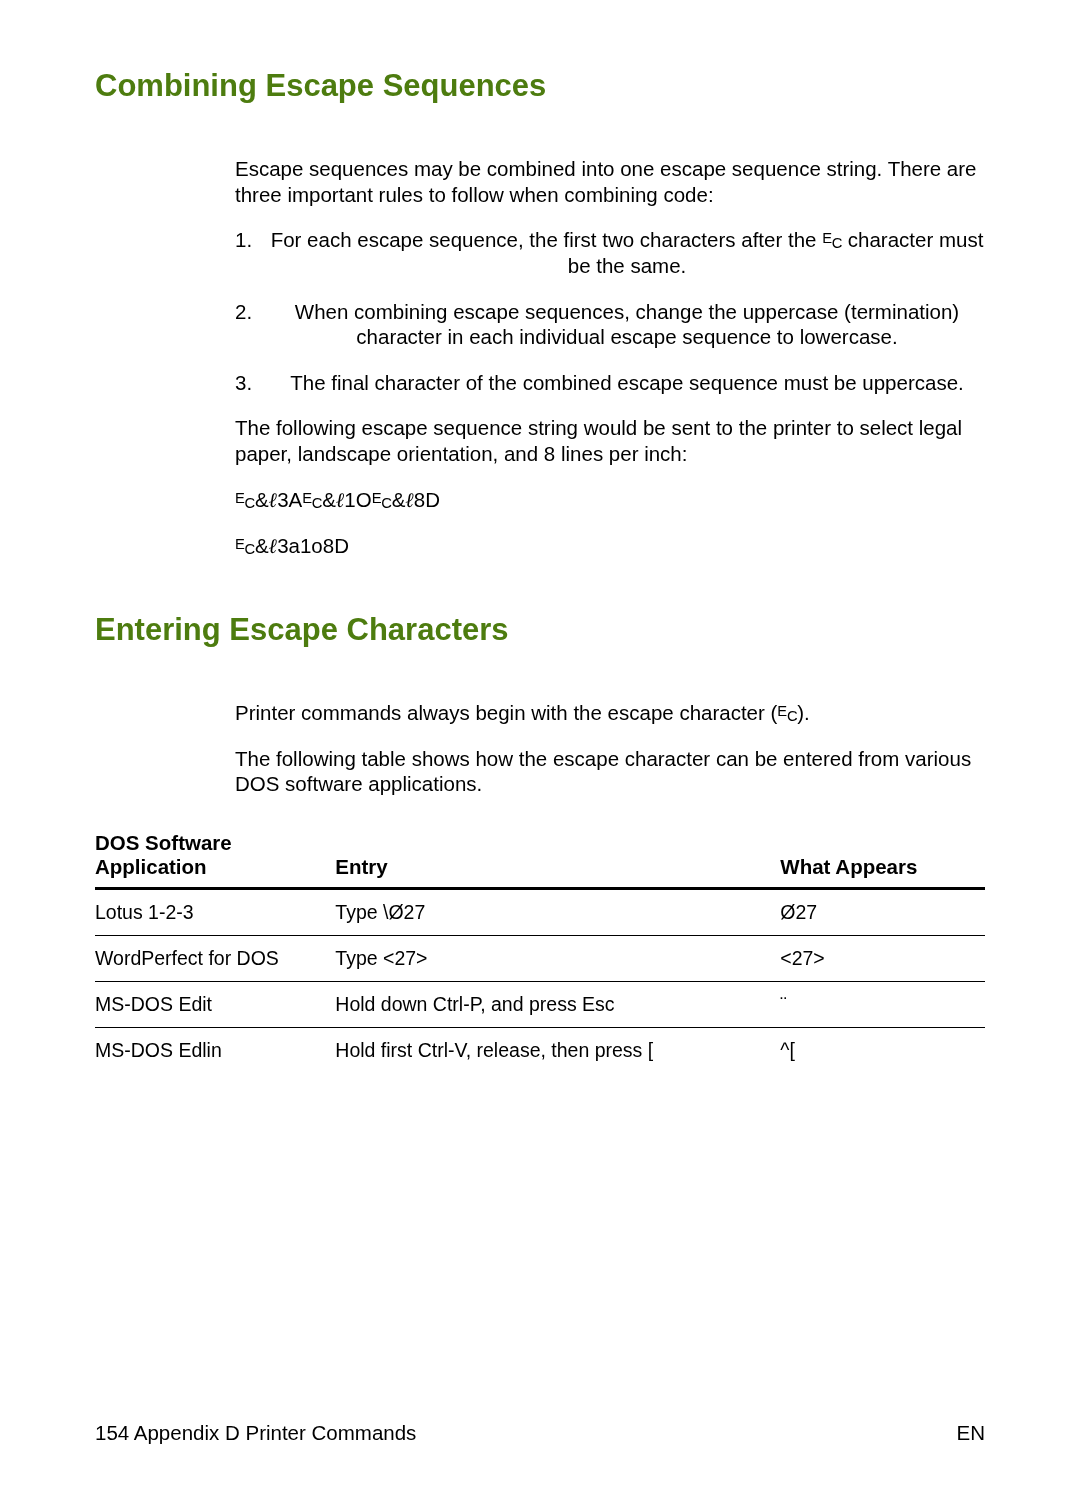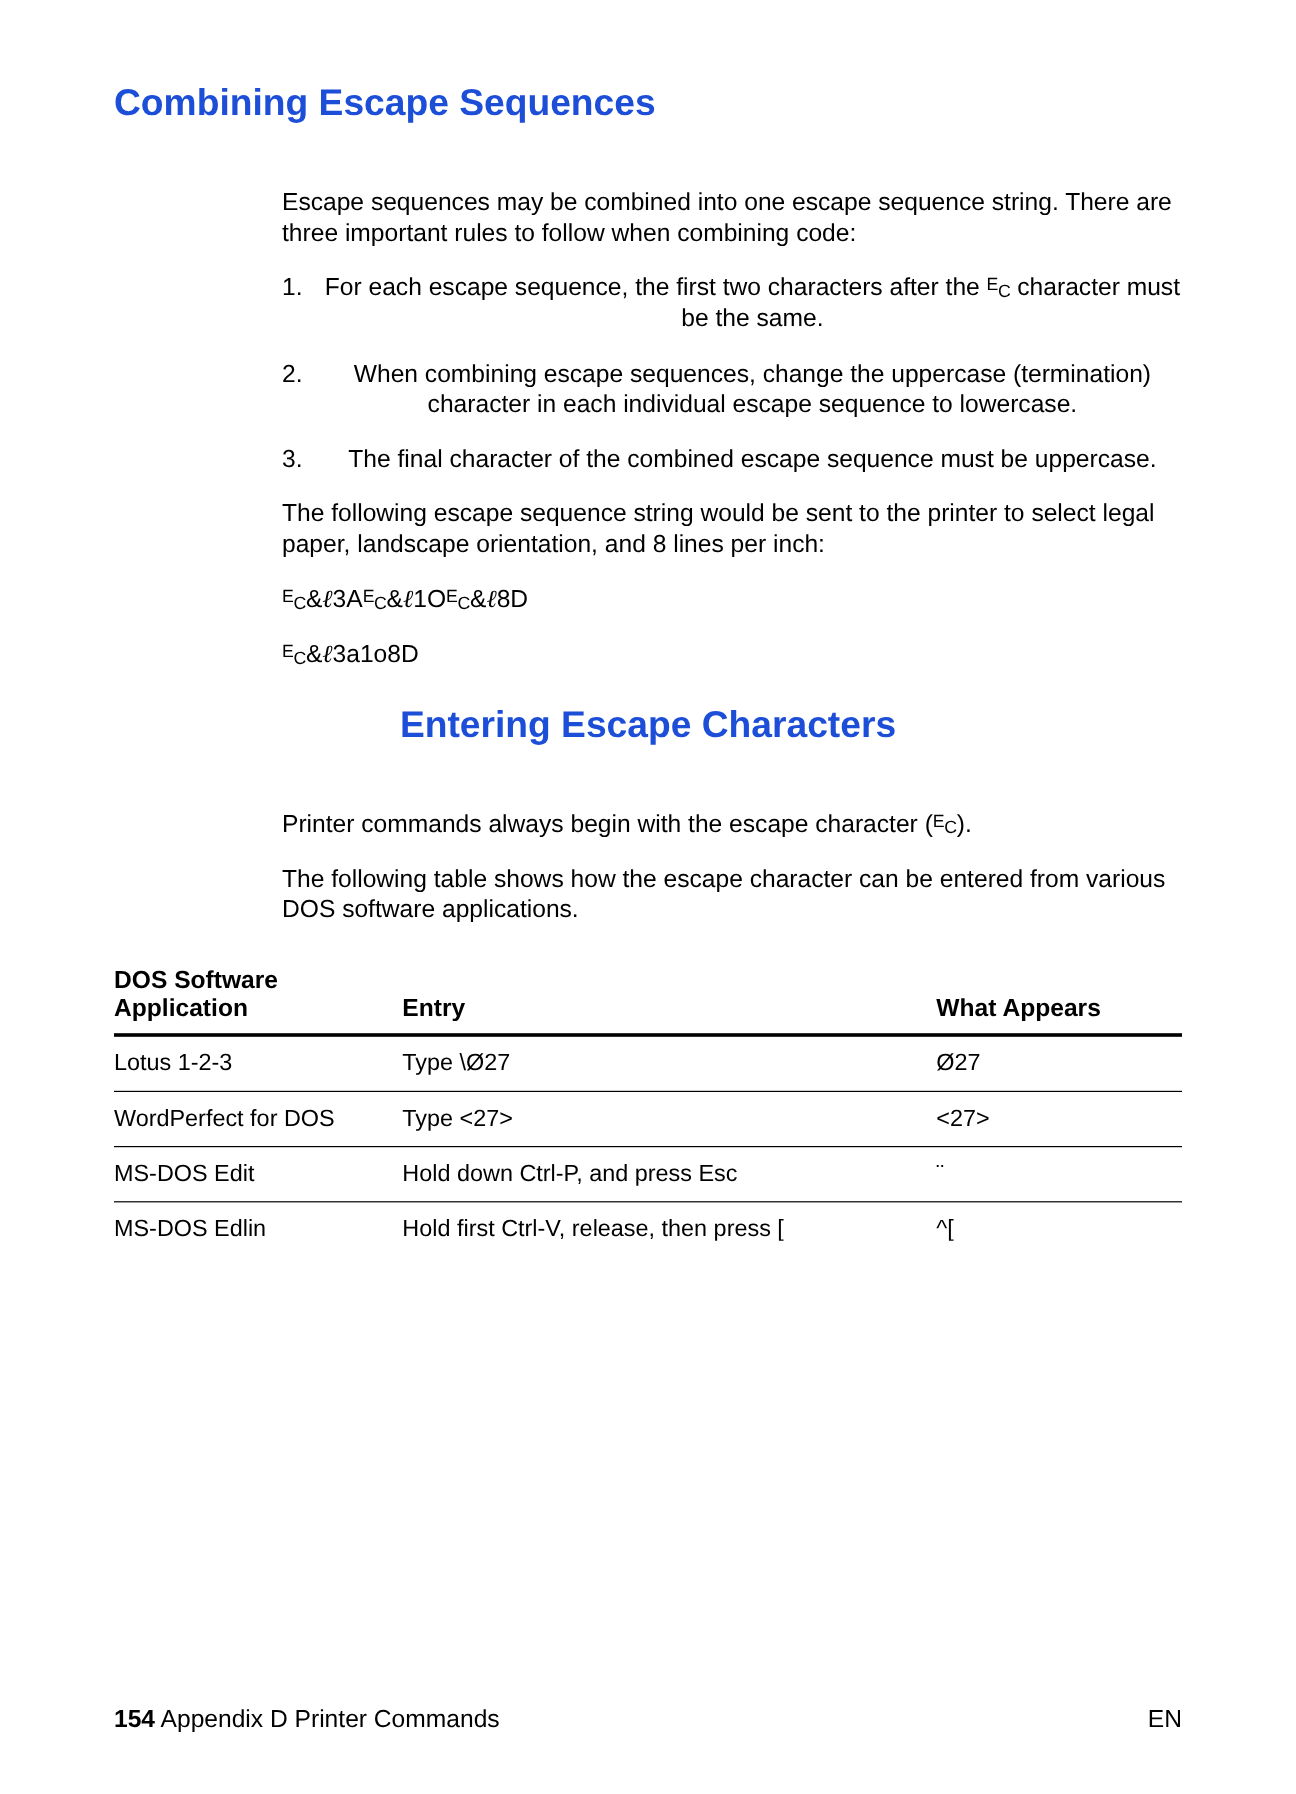--- a/index.html
+++ b/index.html
@@ -8,26 +8,26 @@
     width: 1080px;
     height: 1495px;
     position: relative;
     font-family: Arial, Helvetica, sans-serif;
     color: #000;
   }
   .page {
     padding: 68px 95px 0 95px;
   }
   .h1 {
-    color: #1d4ed8;
+    color: #4d7c0f;
     font-size: 31px;
     font-weight: bold;
     margin-bottom: 52px;
   }
-  .h1.second { margin-top: 26px; margin-bottom: 52px; text-align: center; }
+  .h1.second { margin-top: 52px; margin-bottom: 52px; }
   .body-block {
     margin-left: 140px;
     font-size: 20.5px;
     line-height: 1.25;
   }
   .para { margin-bottom: 20px; }
   ol.rules {
     margin-bottom: 20px;
     padding-left: 0;
     list-style: none;
@@ -83,21 +83,21 @@
 
   .footer {
     position: absolute;
     left: 95px;
     right: 95px;
     bottom: 50px;
     font-size: 20.5px;
     display: flex;
     justify-content: space-between;
   }
-  .footer .pn { font-weight: bold; }
+  .footer .pn { font-weight: normal; }
 </style>
 </head>
 <body>
 
 <div class="page">
 
   <div class="h1">Combining Escape Sequences</div>
 
   <div class="body-block">
     <div class="para">Escape sequences may be combined into one escape sequence string. There are three important rules to follow when combining code:</div>

